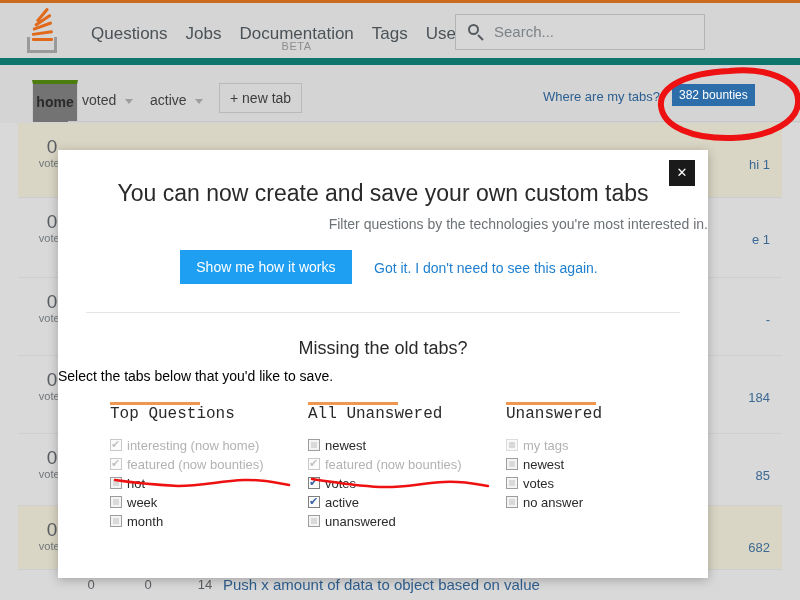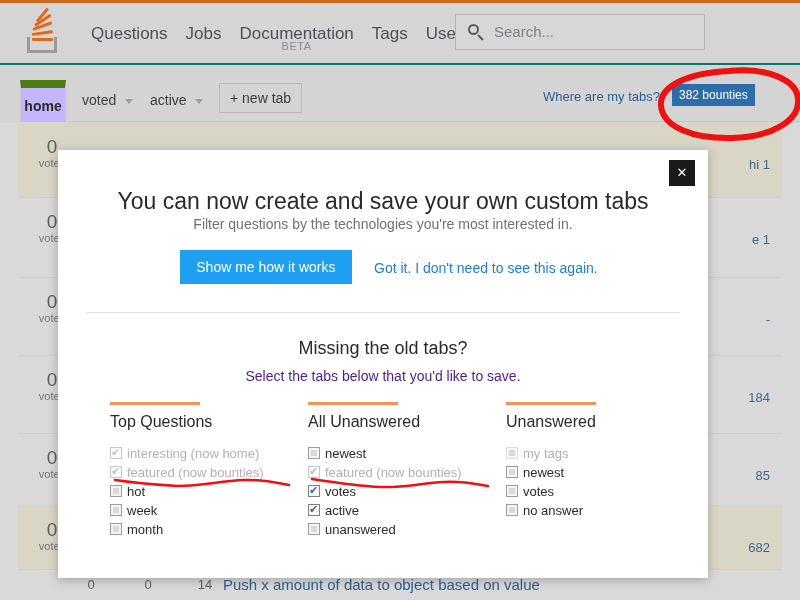--- a/index.html
+++ b/index.html
@@ -20,21 +20,21 @@
     position: absolute; left: 0; top: 0;
     width: 800px; height: 3px;
     background: #c96a1f;
   }
 
   
   .header {
     position: absolute; left: 0; top: 3px;
     width: 800px; height: 62px;
     background: #d5d5d5;
-    border-bottom: 2px solid #0f766e;
+    border-bottom: 7px solid #0f766e;
     box-sizing: border-box;
   }
   .logo {
     position: absolute; left: 22px; top: 12px;
     width: 42px; height: 40px;
   }
   .logo .tray {
     position: absolute; left: 5px; bottom: 2px;
     width: 30px; height: 16px;
     border: 3px solid #9a9a9a;
@@ -113,25 +113,25 @@
     position: absolute; left: 0; top: 66px;
     width: 800px; height: 57px;
     background: #d4d4d4;
   }
   .tab {
     position: absolute; top: 14px;
     font-size: 14px;
     cursor: pointer;
   }
   .tab-home {
-    left: 20px; width: 46px; height: 42px;
-    background: #c4b5fd;
+    left: 32px; width: 46px; height: 42px;
+    background: #737373;
     border: 1px solid #c9c9c9;
     border-bottom: none;
-    border-top: 8px solid #4d7c0f;
+    border-top: 4px solid #4d7c0f;
     box-sizing: border-box;
     color: #2a2a2a;
     font-weight: bold;
     text-align: center;
     line-height: 37px;
   }
   .tab-plain {
     color: #404040;
     line-height: 40px;
   }
@@ -231,25 +231,25 @@
     text-align: center;
     line-height: 26px;
     cursor: pointer;
   }
   .modal-title {
     position: absolute; left: 0; right: 0; top: 30px;
     text-align: center;
     font-size: 23px;
     color: #2a2a2a;
     font-weight: normal;
-    margin: 8px;
+    margin: 0;
   }
   .modal-sub {
     position: absolute; left: 0; right: 0; top: 66px;
-    text-align: center;
+    text-align: right;
     font-size: 14px;
     color: #6d7276;
   }
   .cta-row {
     position: absolute; left: 0; right: 0; top: 100px;
     text-align: center;
     white-space: nowrap;
     padding-left: 12px;
   }
   .btn-primary {
@@ -278,43 +278,42 @@
   .sec-title {
     position: absolute; left: 0; right: 0; top: 188px;
     text-align: center;
     font-size: 18px;
     color: #2a2a2a;
     margin: 0;
     font-weight: normal;
   }
   .sec-sub {
     position: absolute; left: 0; right: 0; top: 218px;
-    text-align: center;
     font-size: 14px;
-    color: #4c1d95;
+    color: #000000;
   }
   .columns {
     position: absolute; left: 52px; top: 252px;
     width: 560px;
   }
   .col {
     position: absolute; top: 0;
     width: 190px;
   }
   .col-0 { left: 0; }
   .col-1 { left: 198px; }
   .col-2 { left: 396px; }
   .col-rule {
     width: 90px; height: 3px;
     background: #ef9750;
   }
   .col-head {
-    margin-top: 8px;
     font-size: 16px;
     color: #2a2a2a;
+    font-family: Liberation Mono, monospace;
   }
   .opts { margin-top: 14px; }
   .opt {
     position: relative;
     height: 17px;
     margin-bottom: 2px;
     font-size: 13px;
     color: #2a2a2a;
     white-space: nowrap;
     cursor: pointer;

